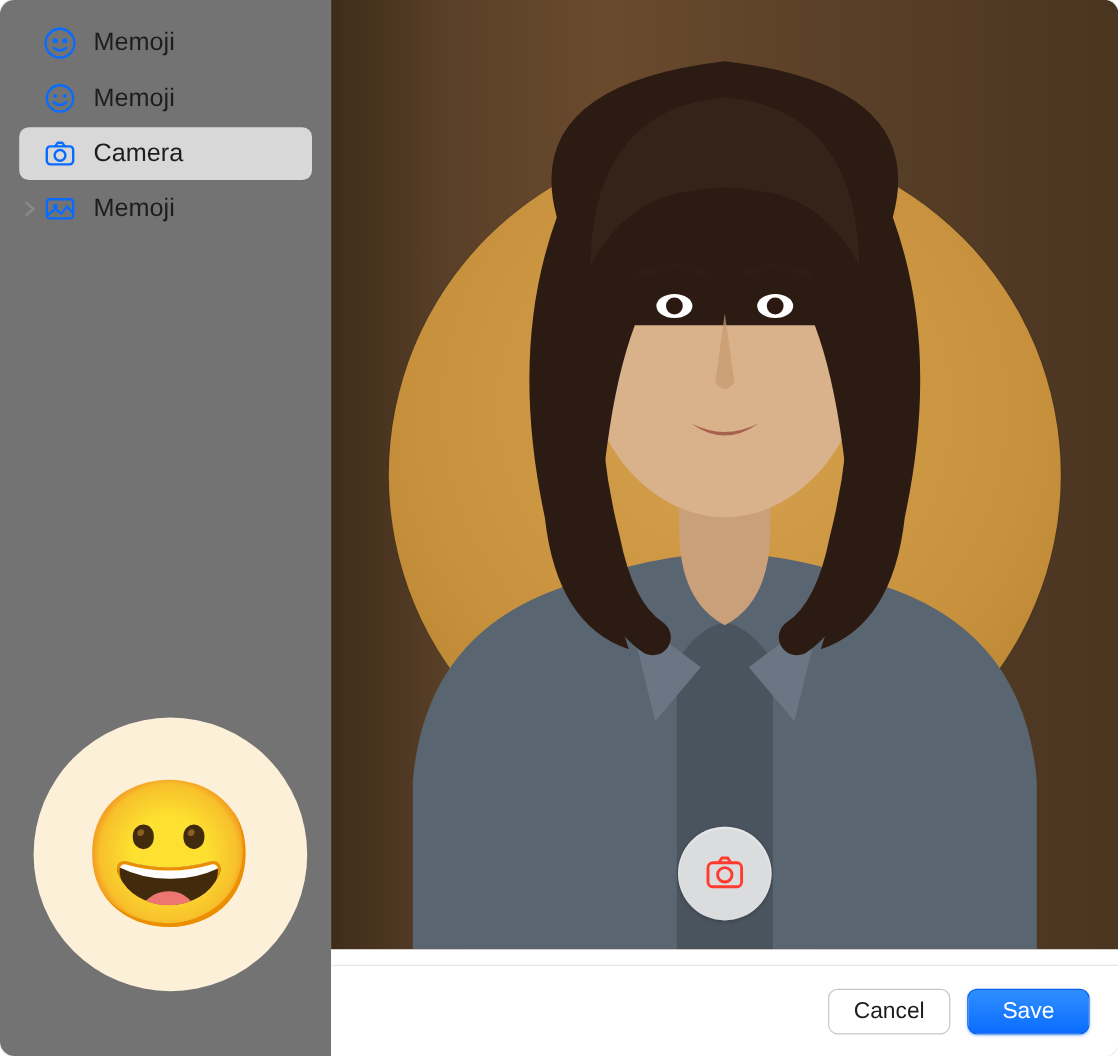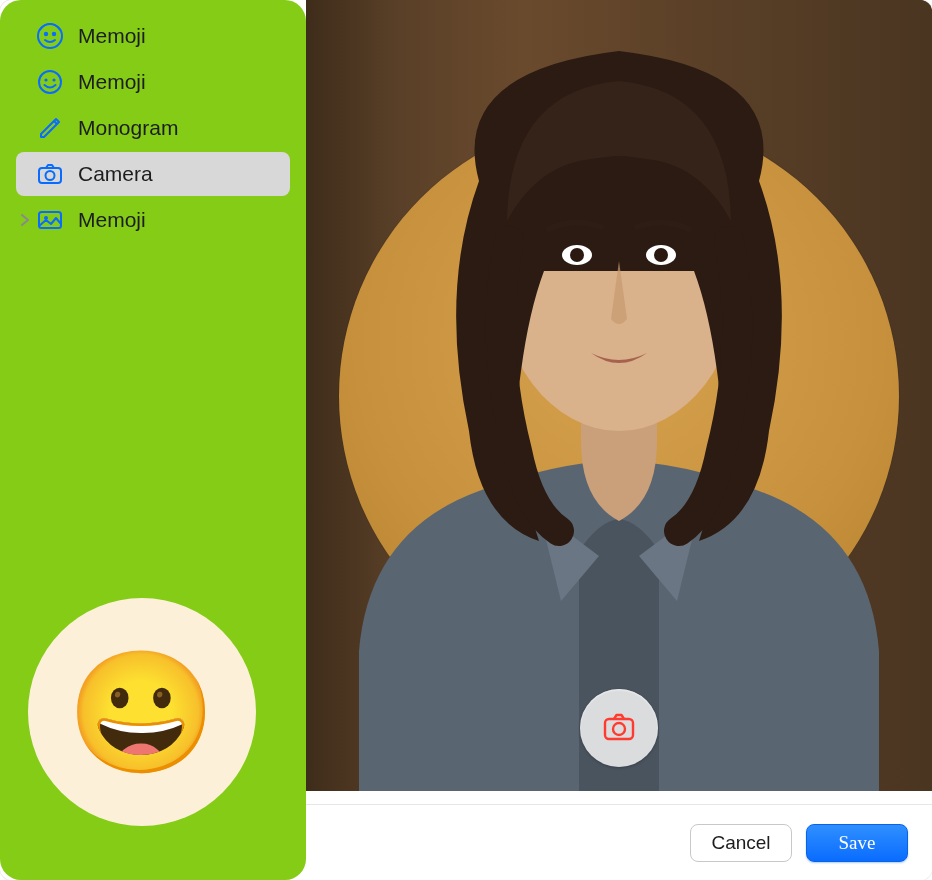--- a/index.html
+++ b/index.html
@@ -17,26 +17,25 @@
     .window {
       width: 932px;
       height: 880px;
       display: flex;
       border-radius: 12px;
       overflow: hidden;
       box-shadow: 0 0 0 1px rgba(0,0,0,0.08);
     }
     
     .sidebar {
-      width: 306px;
-      background: #84cc16;
+      width: 276px;
+      background: #737373;
       display: flex;
       flex-direction: column;
       padding: 14px 16px 20px 16px;
-      border-radius: 21px;
     }
     .sidebar-list {
       display: flex;
       flex-direction: column;
       gap: 2px;
     }
     .sidebar-item {
       display: flex;
       align-items: center;
       gap: 14px;
@@ -159,21 +158,20 @@
       background: #fff;
       color: #1d1d1f;
       cursor: pointer;
       padding: 0 18px;
     }
     .btn.primary {
       background: linear-gradient(180deg, #2f8fff 0%, #0a6cff 100%);
       color: #fff;
       border: 1px solid #0a62e6;
       box-shadow: 0 1px 2px rgba(10,108,255,0.35);
-      font-family: Liberation Serif, serif;
     }
   </style>
 </head>
 <body>
 
 <div class="window">
 
   <aside class="sidebar">
     <div class="sidebar-list">
 
@@ -195,29 +193,20 @@
           <svg width="28" height="28" viewBox="0 0 28 28">
             <circle cx="14" cy="14" r="11" fill="none" stroke="#0a6cff" stroke-width="2"></circle>
             <circle cx="10" cy="12" r="1.6" fill="#0a6cff"></circle>
             <circle cx="18" cy="12" r="1.6" fill="#0a6cff"></circle>
             <path d="M8.5 17 Q14 22 19.5 17" fill="none" stroke="#0a6cff" stroke-width="2" stroke-linecap="round"></path>
           </svg>
         </span>
         <span>Memoji</span>
       </div>
 
-      <div class="sidebar-item">
-        <span class="icon">
-          <svg width="28" height="28" viewBox="0 0 28 28">
-            <path d="M5 23 L8 23 L23 8 L20 5 L5 20 Z" fill="none" stroke="#0a6cff" stroke-width="2" stroke-linejoin="round"></path>
-            <path d="M18 7 L21 10" stroke="#0a6cff" stroke-width="2"></path>
-          </svg>
-        </span>
-        <span>Monogram</span>
-      </div>
 
       <div class="sidebar-item selected">
         <span class="icon">
           <svg width="28" height="28" viewBox="0 0 28 28">
             <rect x="3" y="8" width="22" height="15" rx="3" fill="none" stroke="#0a6cff" stroke-width="2"></rect>
             <path d="M10 8 L12 5 L16 5 L18 8" fill="none" stroke="#0a6cff" stroke-width="2" stroke-linejoin="round"></path>
             <circle cx="14" cy="15.5" r="4.5" fill="none" stroke="#0a6cff" stroke-width="2"></circle>
           </svg>
         </span>
         <span>Camera</span>

